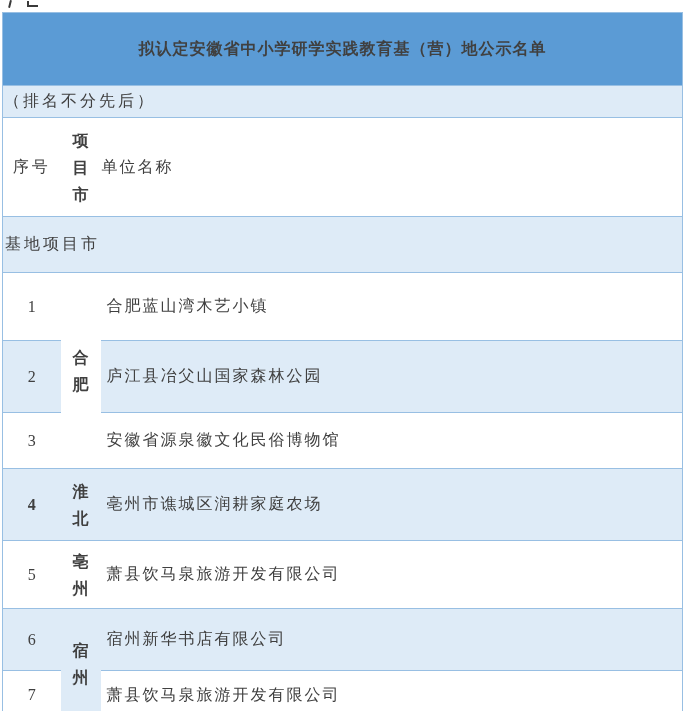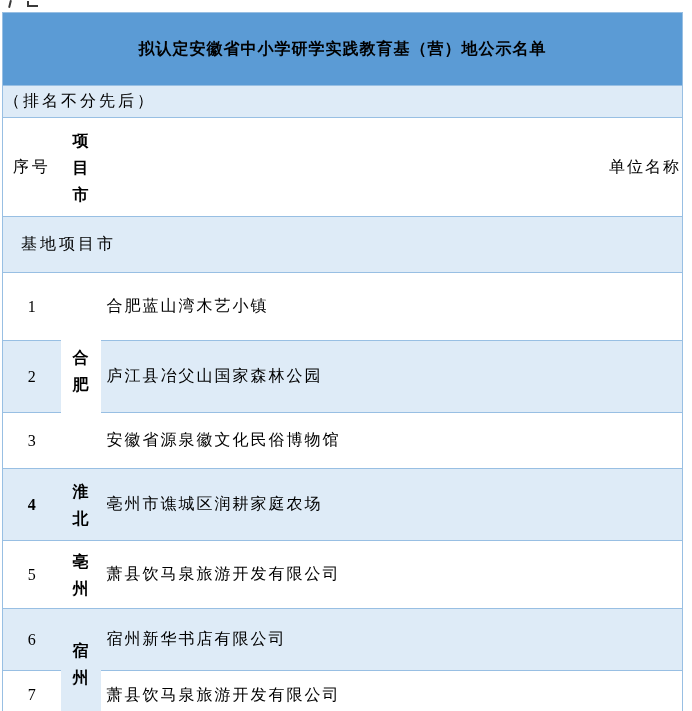--- a/index.html
+++ b/index.html
@@ -37,21 +37,21 @@
     border-collapse: collapse;
     table-layout: fixed;
     border: 1px solid #98bfe3;
   }
   table.doc td {
     border-top: 1px solid #98bfe3;
     border-bottom: 1px solid #98bfe3;
     border-left: none;
     border-right: none;
     vertical-align: middle;
-    color: #000000;
+    color: #404040;
     font-size: 16px;
     overflow: hidden;
   }
   col.c-no   { width: 58px; }
   col.c-city { width: 40px; }
 
   .title-cell {
     background: #5b9bd5;
     height: 70px;
     text-align: center;
@@ -68,37 +68,37 @@
     font-size: 15px;
     color: #222222;
   }
   .colhead-row td { height: 96px; background: #ffffff; }
   .colhead-index {
     text-align: center;
     letter-spacing: 3px;
     font-family: Liberation Mono, monospace;
   }
   .colhead-unit {
-    text-align: right;
+    text-align: left;
     letter-spacing: 2px;
   }
   .vert {
     display: inline-block;
     width: 1.15em;
     word-break: break-all;
     text-align: center;
     line-height: 30px;
   }
   .city-cell { text-align: center; }
   .city-cell .vert { line-height: 27px; font-weight: bold; }
 
   .section-cell {
     height: 53px;
     text-align: left;
-    padding-left: 18px;
+    padding-left: 2px;
     letter-spacing: 3px;
     font-size: 16px;
   }
   .no-cell {
     text-align: center;
     font-family: "Liberation Serif", "DejaVu Serif", serif;
     font-size: 16px;
     color: #3f3f3f;
   }
   .no-bold { font-weight: bold; color: #222222; }

